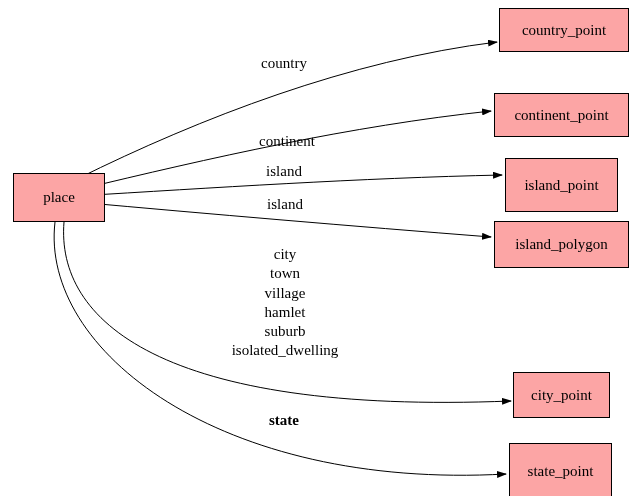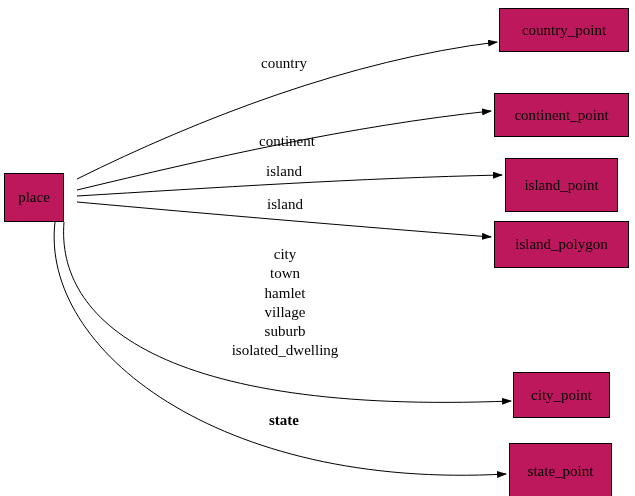--- a/index.html
+++ b/index.html
@@ -24,21 +24,21 @@
   }
   .edge {
     fill: none;
     stroke: #000000;
     stroke-width: 1;
   }
   .node {
     position: absolute;
     box-sizing: border-box;
     border: 1px solid #000000;
-    background: #be185d;
+    background: #fca5a5;
     display: flex;
     align-items: center;
     justify-content: center;
     font-size: 15px;
     white-space: nowrap;
   }
   .edge-label {
     position: absolute;
     transform: translate(-50%, -50%);
     font-size: 15px;
@@ -75,31 +75,31 @@
       </div>
       <div class="edge-label" style="left: 284px; top: 172px;">
         <div>island</div>
       </div>
       <div class="edge-label" style="left: 285px; top: 205px;">
         <div>island</div>
       </div>
       <div class="edge-label" style="left: 285px; top: 303px;">
         <div>city</div>
         <div>town</div>
+        <div>village</div>
         <div>hamlet</div>
-        <div>village</div>
         <div>suburb</div>
         <div>isolated_dwelling</div>
       </div>
       <div class="edge-label" style="left: 284px; top: 421px; font-weight: bold;">
         <div>state</div>
       </div>
     </div>
   <div id="nodes-layer">
-      <div class="node" style="left: 4px; top: 173px; width: 60px; height: 49px; border-color: rgb(0, 0, 0);">
+      <div class="node" style="left: 13px; top: 173px; width: 92px; height: 49px; border-color: rgb(0, 0, 0);">
         <span>place</span>
       </div>
       <div class="node" style="left: 499px; top: 8px; width: 130px; height: 44px; border-color: rgb(0, 0, 0);">
         <span>country_point</span>
       </div>
       <div class="node" style="left: 494px; top: 77px; width: 135px; height: 44px; border-color: rgb(0, 0, 0); margin-top: 16px;">
         <span>continent_point</span>
       </div>
       <div class="node" style="left: 505px; top: 158px; width: 113px; height: 54px; border-color: rgb(0, 0, 0);">
         <span>island_point</span>

